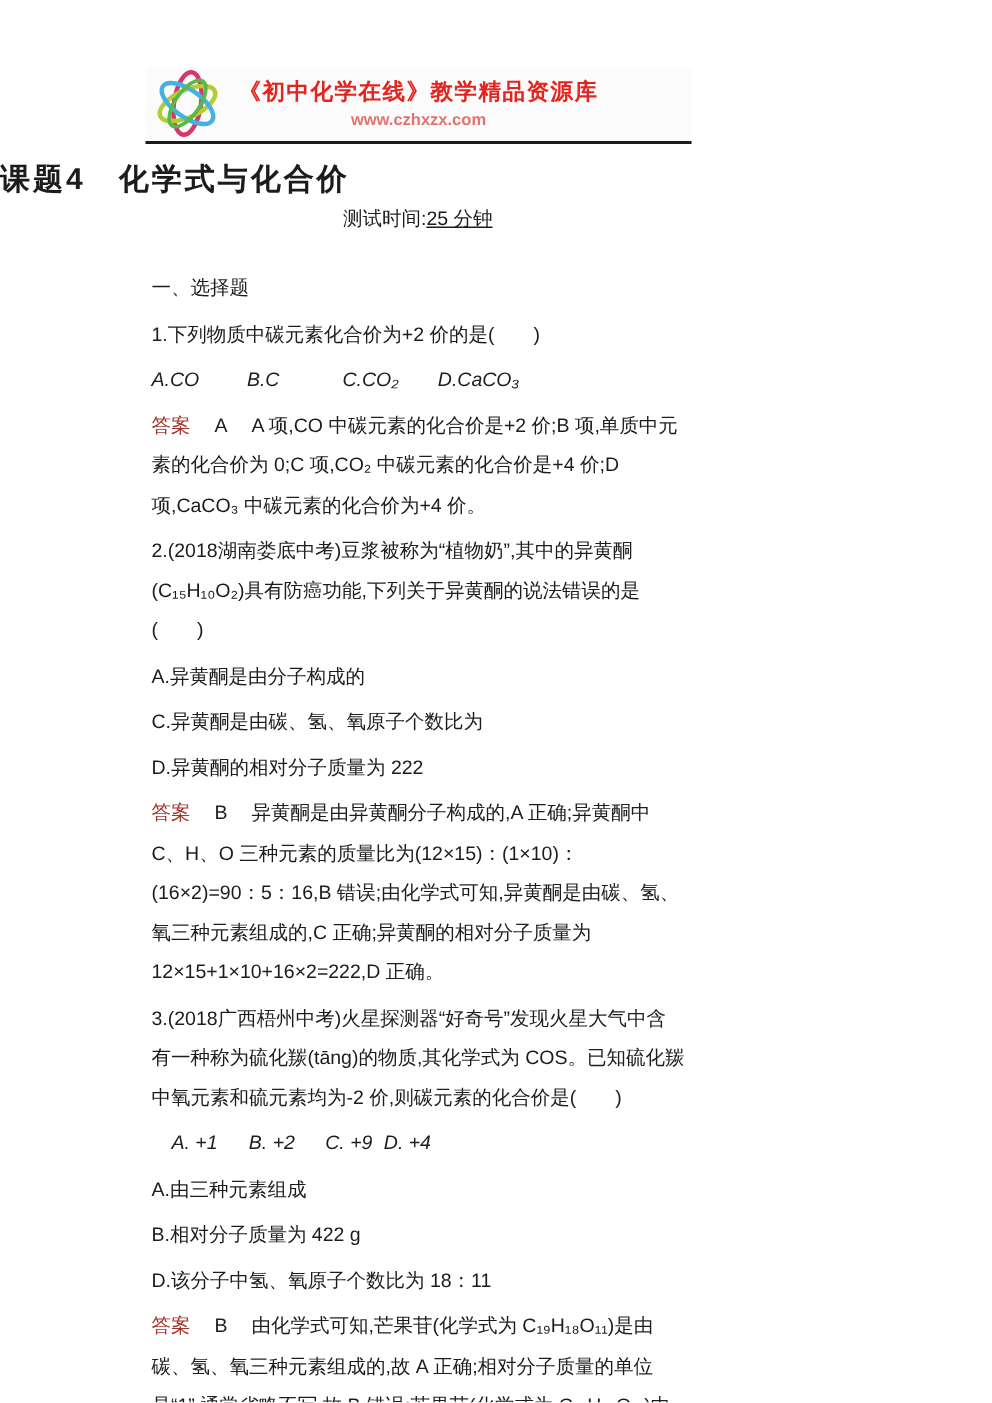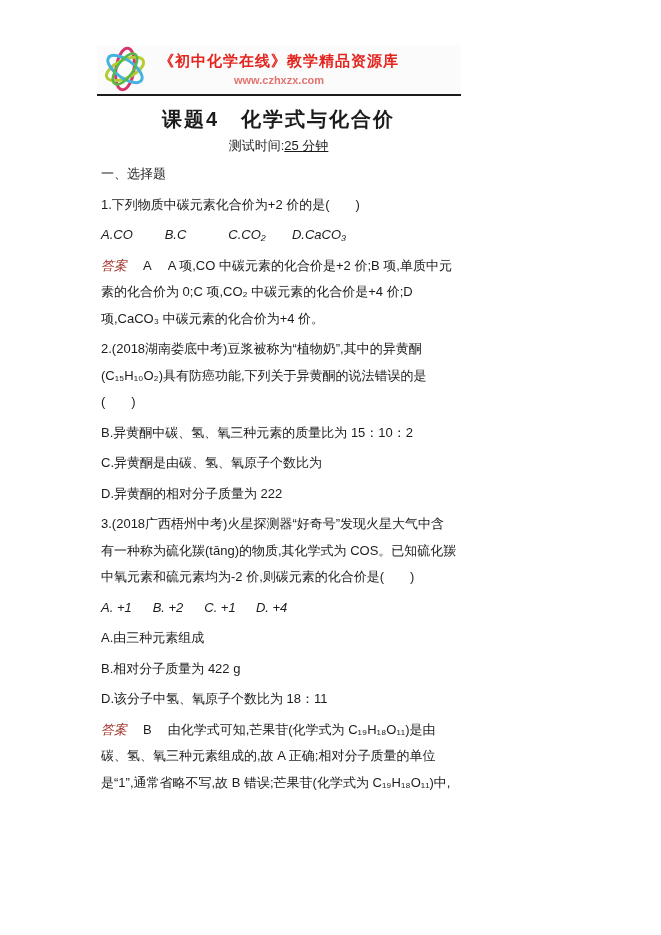--- a/index.html
+++ b/index.html
@@ -9,30 +9,30 @@
     font-family:"Liberation Sans", sans-serif; color:#1c1c1c; position:relative;
   }
   .header-band {
     position:relative; margin:45px 96px 0 97px; height:51px;
     background:#fcfbfb; border-bottom:2px solid #1c1c1c;
   }
   .logo { position:absolute; left:4px; top:-3px; width:48px; height:54px; }
   .header-text { text-align:center; padding-top:7px; }
   .site-title { color:#e3251f; font-weight:bold; font-size:15px; letter-spacing:1px; }
   .site-url { color:#e2736f; font-size:11px; margin-top:3px;font-weight:bold; }
-  .page-title { text-align:center; font-size:20px; font-weight:bold; margin:10px 0 4px 0; letter-spacing:2px; }
-  .test-time { text-align:center; font-size:13px; margin-bottom:6px; }
+  .page-title { font-size:20px; font-weight:bold; margin:10px 0 4px 0; letter-spacing:2px; }
+  .test-time { text-align:center; font-size:13px; margin-bottom:24px; }
   .test-time .uline { text-decoration:underline; }
   .content { margin:0 96px 0 97px; font-size:13px; line-height:26.5px; }
   .content p { margin:4px; }
-  .ans-label { color:#a2352c;font-style:italic; }
+  .ans-label { color:#a2352c; }
   .ans-letter { margin:0 16px; }
   .opt-row span { display:inline-block;font-style:italic; }
   .opt-w60 { min-width:56px; margin-right:4px; }
-  .opt-w48 { min-width:44px; margin-right:4px; }
+  .opt-w48 { min-width:44px; margin-right:4px;text-align:right; }
 </style>
 </head>
 <body>
 
 <div class="page">
 
   <div class="header-band">
     <svg class="logo" viewBox="0 0 48 54">
       <ellipse cx="24" cy="27" rx="9" ry="21" fill="none" stroke="#d4366e" stroke-width="3" transform="rotate(8 24 27)"></ellipse>
       <ellipse cx="24" cy="27" rx="9" ry="20" fill="none" stroke="#b5cc34" stroke-width="3" transform="rotate(65 24 27)"></ellipse>
@@ -59,31 +59,32 @@
         <span class="opt-w60">A.CO</span>
         <span class="opt-w60">B.C</span>
         <span class="opt-w60">C.CO₂</span>
         <span>D.CaCO₃</span>
       </p>
       <p><span class="ans-label">答案</span><span class="ans-letter">A</span><span>A 项,CO 中碳元素的化合价是+2 价;B 项,单质中元素的化合价为 0;C 项,CO₂ 中碳元素的化合价是+4 价;D 项,CaCO₃ 中碳元素的化合价为+4 价。</span></p>
     </div>
 
     <div>
       <p>2.(2018湖南娄底中考)豆浆被称为“植物奶”,其中的异黄酮(C₁₅H₁₀O₂)具有防癌功能,下列关于异黄酮的说法错误的是(　　)</p>
-      <p>B.异黄酮中碳、氢、氧三种元素的质量比为 15：10：2</p>
+      <p>A.异黄酮是由分子构成的</p>
       <p>C.异黄酮是由碳、氢、氧原子个数比为</p>
       <p>D.异黄酮的相对分子质量为 222</p>
+      <p><span class="ans-label">答案</span><span class="ans-letter">B</span><span>异黄酮是由异黄酮分子构成的,A 正确;异黄酮中 C、H、O 三种元素的质量比为(12×15)：(1×10)：(16×2)=90：5：16,B 错误;由化学式可知,异黄酮是由碳、氢、氧三种元素组成的,C 正确;异黄酮的相对分子质量为 12×15+1×10+16×2=222,D 正确。</span></p>
     </div>
 
     <div>
       <p>3.(2018广西梧州中考)火星探测器“好奇号”发现火星大气中含有一种称为硫化羰(tāng)的物质,其化学式为 COS。已知硫化羰中氧元素和硫元素均为-2 价,则碳元素的化合价是(　　)</p>
       <p class="opt-row">
         <span class="opt-w48">A. +1</span>
         <span class="opt-w48">B. +2</span>
-        <span class="opt-w48">C. +1</span>
+        <span class="opt-w48">C. +9</span>
         <span>D. +4</span>
       </p>
     </div>
 
     <div>
       <p>A.由三种元素组成</p>
       <p>B.相对分子质量为 422  g</p>
       <p>D.该分子中氢、氧原子个数比为 18：11</p>
       <p><span class="ans-label">答案</span><span class="ans-letter">B</span><span>由化学式可知,芒果苷(化学式为 C₁₉H₁₈O₁₁)是由碳、氢、氧三种元素组成的,故 A 正确;相对分子质量的单位是“1”,通常省略不写,故 B 错误;芒果苷(化学式为 C₁₉H₁₈O₁₁)中,</span></p>
     </div>

